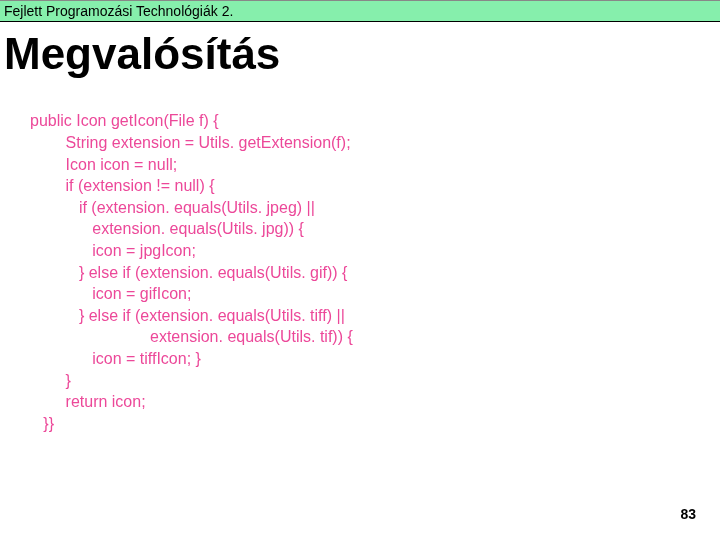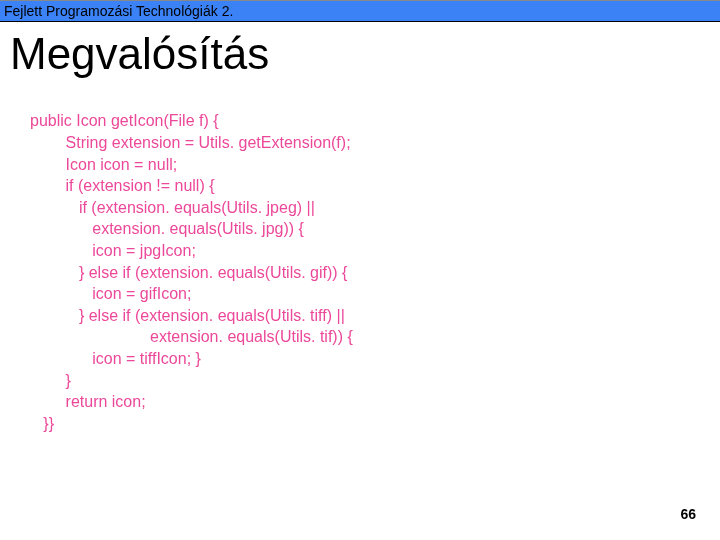--- a/index.html
+++ b/index.html
@@ -10,35 +10,34 @@
     body {
       width: 720px;
       height: 540px;
       background: #ffffff;
       font-family: Arial, Helvetica, sans-serif;
       position: relative;
       overflow: hidden;
     }
     .header-bar {
       width: 100%;
-      background: #3b82f6;
+      background: #86efac;
       border-top: 1px solid #888;
       border-bottom: 1px solid #000;
       padding: 2px 4px;
       font-size: 14px;
       font-weight: normal;
       color: #000;
     }
     .title {
       font-size: 44px;
-      font-weight: normal;
+      font-weight: bold;
       color: #000;
       padding: 8px 4px 12px 4px;
       line-height: 1.1;
-      margin-left: 6px;
     }
     .code-block {
       padding: 20px 0 0 30px;
       font-family: Arial, Helvetica, sans-serif;
       font-size: 16px;
       line-height: 1.35;
       color: #ec4899;
       white-space: pre;
     }
     .page-number {
@@ -69,13 +68,13 @@
               icon = jpgIcon;
            } else if (extension. equals(Utils. gif)) {
               icon = gifIcon;
            } else if (extension. equals(Utils. tiff) ||
                            extension. equals(Utils. tif)) {
               icon = tiffIcon; }
         }
         return icon;
    }}</div>
 
-<div class="page-number">66</div>
+<div class="page-number">83</div>
 
 </body></html>

